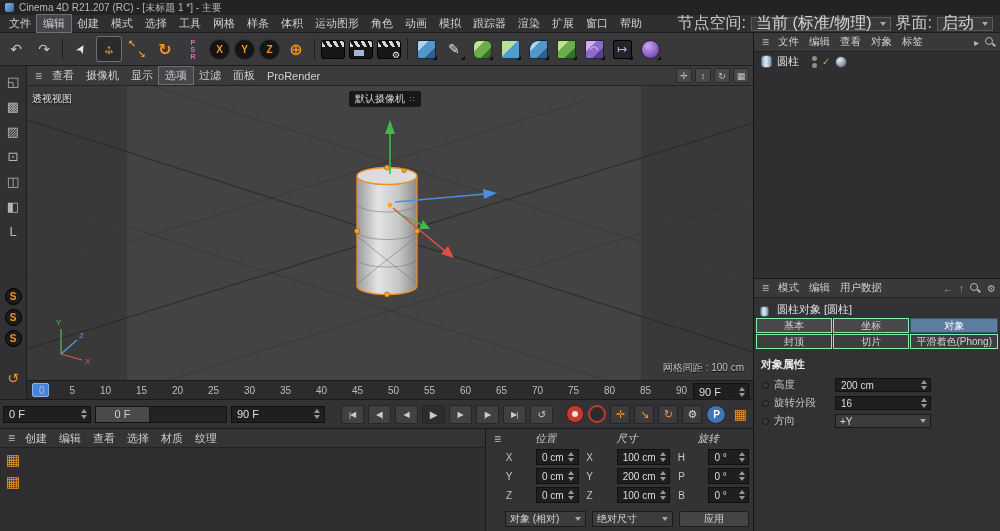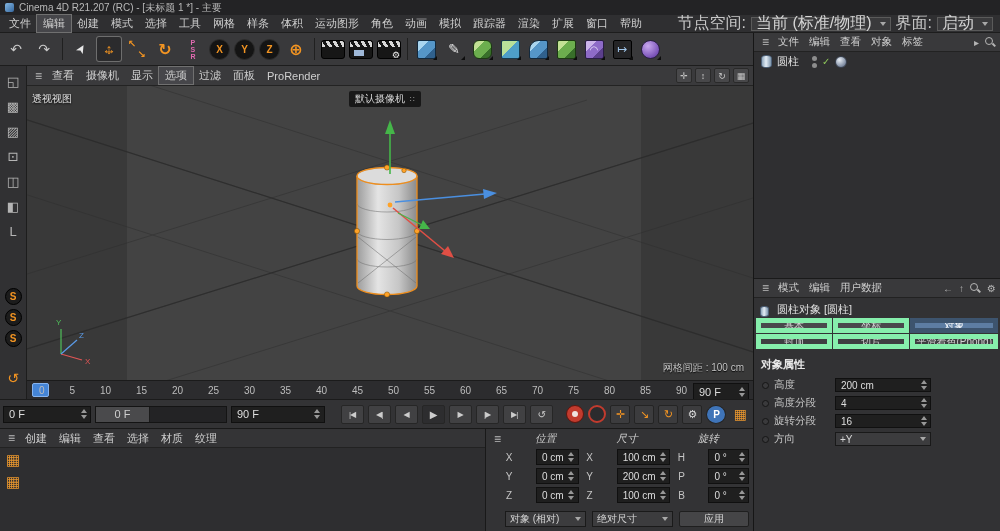--- a/index.html
+++ b/index.html
@@ -150,21 +150,21 @@
   .om-name{color:#e2e2e2;}
   .om-toggles{display:flex;align-items:center;gap:5px;margin-left:8px;}
   .visdots{display:flex;flex-direction:column;gap:2px;}
   .visdots b{width:5px;height:5px;border-radius:50%;background:#8d8d8d;}
   .omcheck{color:#8ec65a;font-size:10px;}
   .tagball{width:12px;height:12px;border-radius:50%;background:radial-gradient(circle at 35% 30%,#e8eef5,#76839a 75%);border:1px solid #39414f;}
 
   .am{position:absolute;left:0;top:245px;right:0;bottom:0;background:#323234;border-top:1px solid #1a1a1a;}
   .am-title{height:19px;display:flex;align-items:flex-end;gap:8px;padding:0 6px;color:#e0e0e0;}
   .am-tabs{display:grid;grid-template-columns:1fr 1fr 1.15fr;gap:1px;padding:1px 2px 0 2px;}
-  .tab{height:15px;background:#49494c;border:5px solid #86efac;display:flex;align-items:center;justify-content:center;
+  .tab{height:15px;background:#49494c;border:1px solid #86efac;display:flex;align-items:center;justify-content:center;
        font-size:10px;color:#d2d2d2;white-space:nowrap;overflow:hidden;}
   .tab.row2{background:#3e3e41;}
   .tab.active{background:#5d7da3;color:#fff;border-color:#3d546e;}
   .am-section{font-weight:bold;color:#e8e8e8;padding:8px 0 4px 7px;font-size:11px;}
   .am-row{display:flex;align-items:center;height:18px;padding-left:8px;gap:5px;}
   .adot{width:7px;height:7px;border-radius:50%;background:#3a3a3c;border:1px solid #161616;flex:0 0 auto;}
   .am-label{width:56px;color:#c6c6c6;font-size:10.5px;white-space:nowrap;}
   .am-field{width:96px;height:14px;font-size:10px;}
   .am-select{width:96px;height:14px;background:#3c3c3e;border:1px solid #191919;display:flex;align-items:center;
              padding:0 4px;font-size:10px;color:#d8d8d8;gap:4px;}
@@ -730,31 +730,20 @@
         <div class="field am-field">
             <span class="val">200 cm</span>
             <span class="spin">
               <i class="u"></i>
               <i class="d"></i>
             </span>
           </div>
       </div>
       <div class="am-row">
         <span class="adot"></span>
-        <span class="am-label">高度分段</span>
-        <div class="field am-field">
-            <span class="val">4</span>
-            <span class="spin">
-              <i class="u"></i>
-              <i class="d"></i>
-            </span>
-          </div>
-      </div>
-      <div class="am-row">
-        <span class="adot"></span>
         <span class="am-label">旋转分段</span>
         <div class="field am-field">
             <span class="val">16</span>
             <span class="spin">
               <i class="u"></i>
               <i class="d"></i>
             </span>
           </div>
       </div>
       <div class="am-row">

